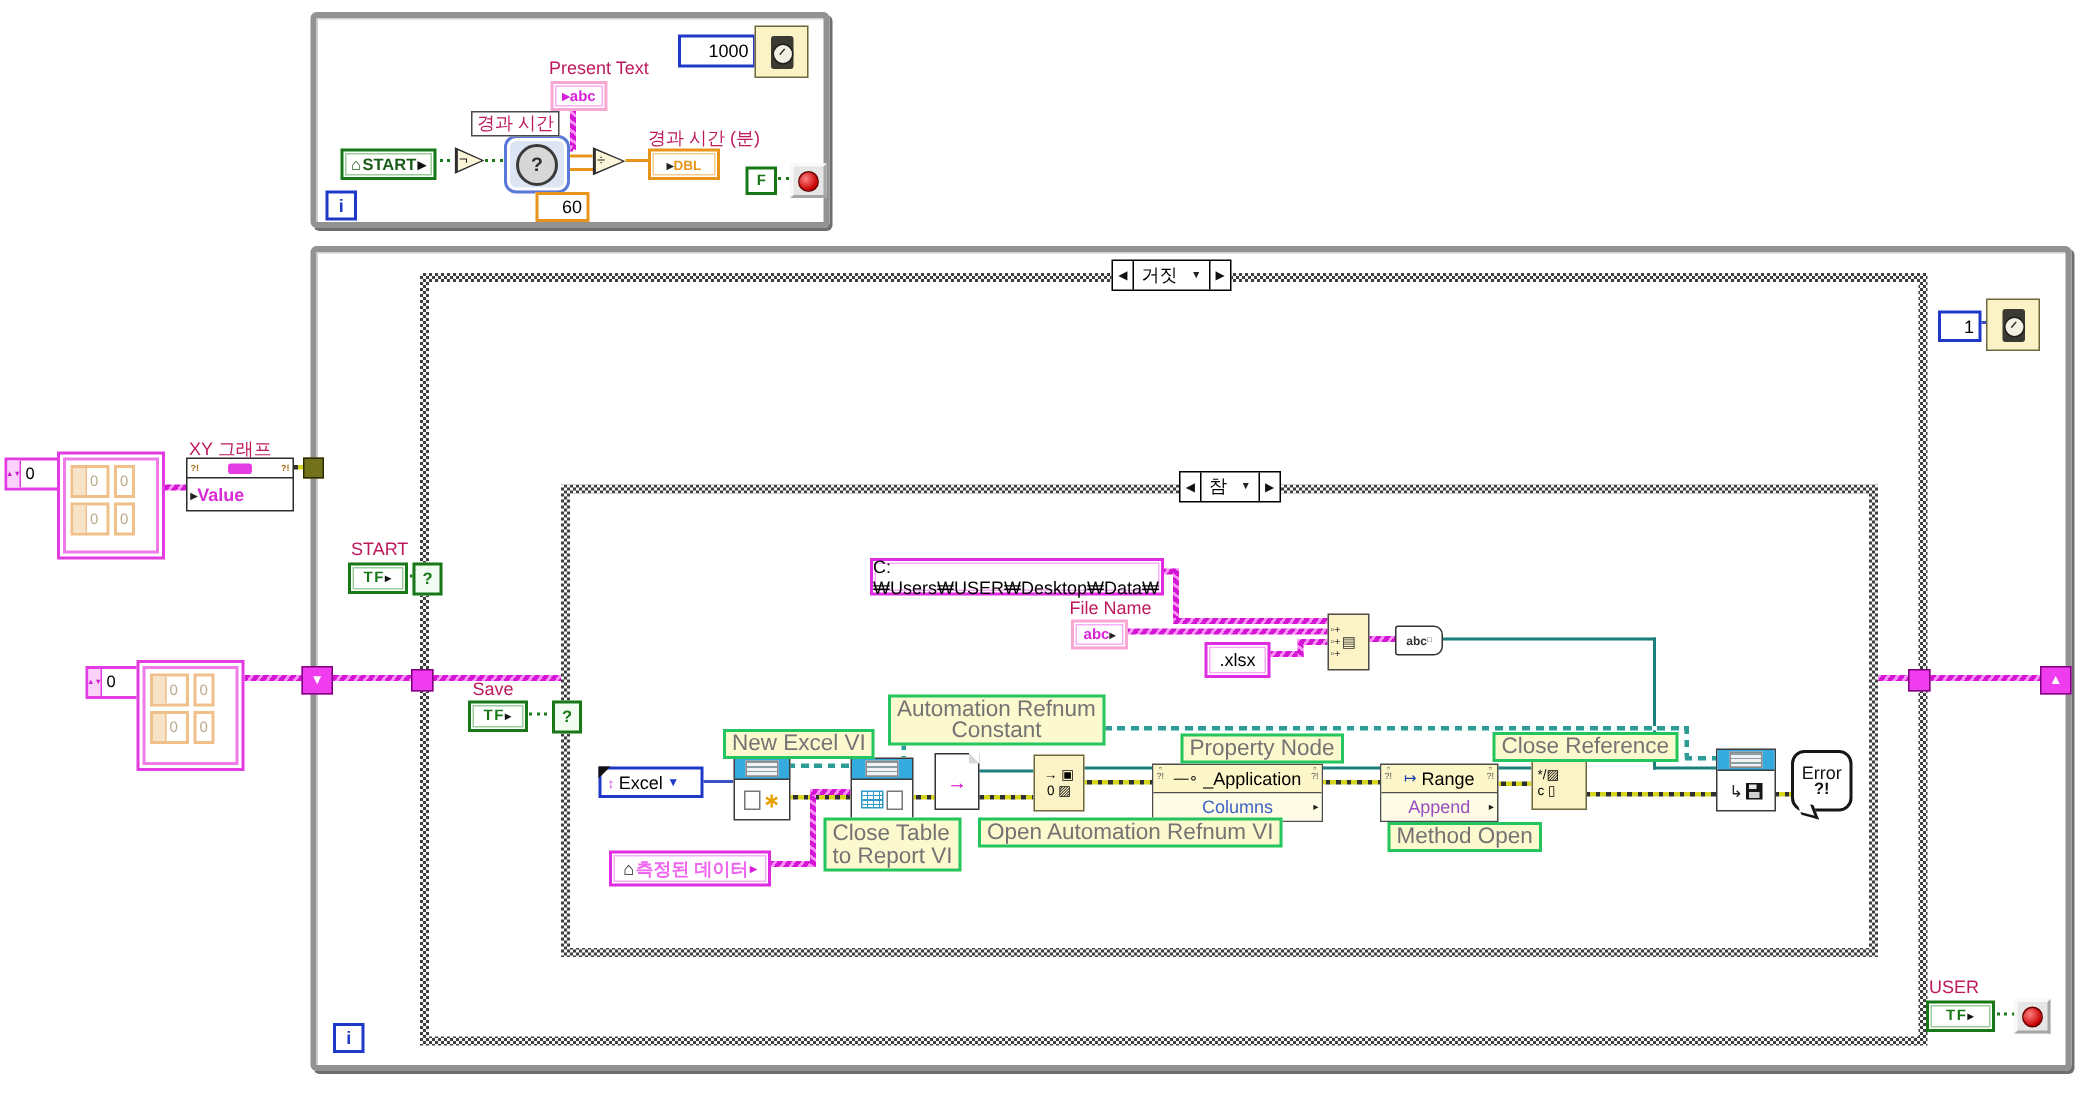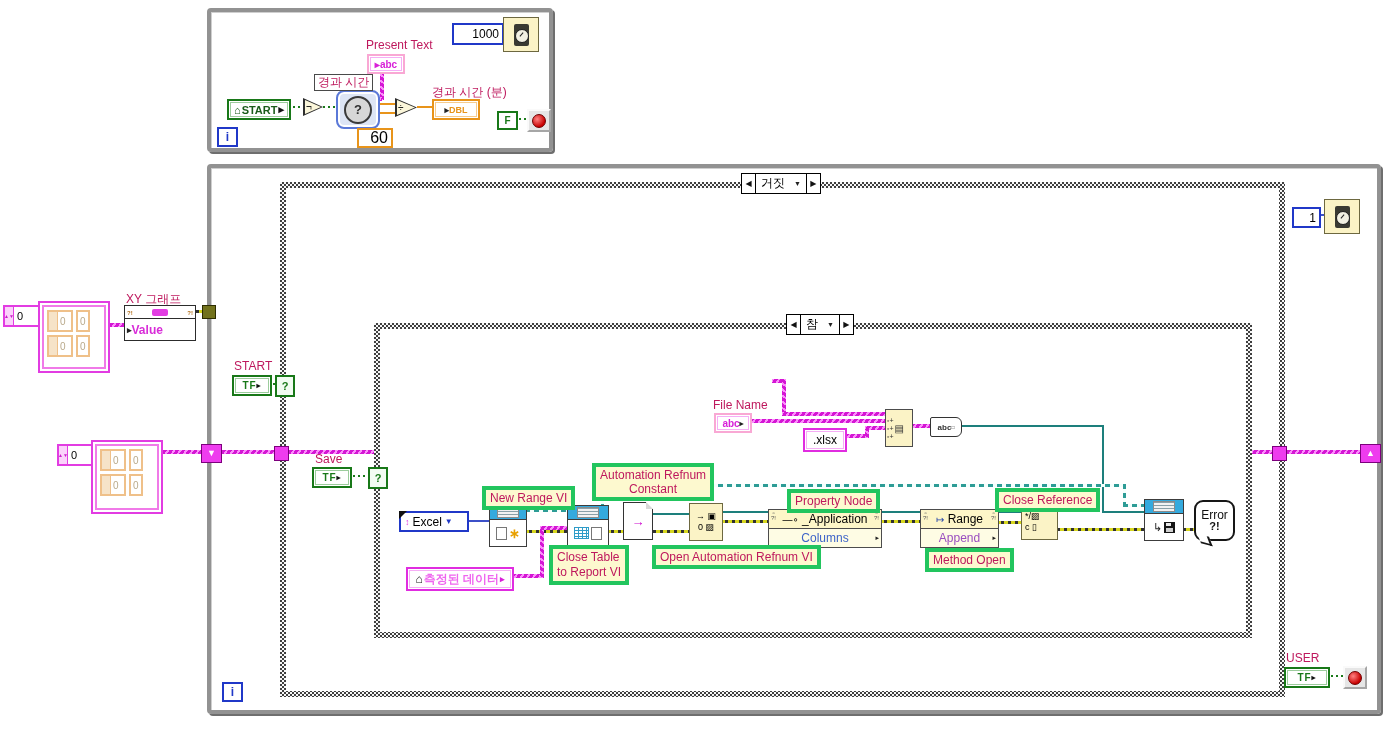--- a/index.html
+++ b/index.html
@@ -6,21 +6,21 @@
   #canvas{position:relative;width:1394px;height:733px;background:#ffffff;overflow:hidden;}
   
   .loop{position:absolute;border:4px solid #929292;border-radius:4px;box-shadow:2px 2px 0 #6e6e6e, inset 1px 1px 0 #cfcfcf;z-index:1;background:transparent;}
   .case{position:absolute;background:repeating-conic-gradient(#3f3f3f 0% 25%,#f7f7f7 0% 50%) 0 0/4px 4px;z-index:1;}
   .case-in{position:absolute;inset:6px;background:#ffffff;}
   .caselbl{position:absolute;height:19px;background:#fff;border:1px solid #000;display:flex;align-items:stretch;font-size:12px;z-index:7;}
   .caselbl .arr{width:13px;display:flex;align-items:center;justify-content:center;font-size:8px;color:#111;}
   .caselbl .nm{border-left:1px solid #000;border-right:1px solid #000;padding:0 5px;display:flex;align-items:center;gap:9px;color:#000;text-align:right;}
   .dropdn{font-size:7px;color:#222;}
   
-  .lblbox{position:absolute;background:#fdf9cf;border:4px solid #22c55e;font-size:12px;padding:1px 4px;color:#be185d;z-index:6;line-height:14px;white-space:nowrap;}
+  .lblbox{position:absolute;background:#fdf9cf;border:2px solid #22c55e;font-size:15px;padding:1px 4px;color:#737373;z-index:6;line-height:14px;white-space:nowrap;}
   .freelbl{position:absolute;font-size:12px;color:#be185d;z-index:6;white-space:nowrap;}
   .wlbl{background:#fff;border:1px solid #4a4a4a;padding:0 3px;line-height:15px;}
   
   .wh,.wv{position:absolute;z-index:2;}
   .pinkh{height:4px;background:repeating-linear-gradient(125deg,#fb8efb 0 2px,#d416d4 2px 5px);}
   .pinkv{width:4px;background:repeating-linear-gradient(35deg,#fb8efb 0 2px,#d416d4 2px 5px);}
   .tealch{height:3px;background:repeating-linear-gradient(90deg,#2d9c96 0 5px,#f4fffd 5px 9px);}
   .tealcv{width:3px;background:repeating-linear-gradient(180deg,#2d9c96 0 5px,#f4fffd 5px 9px);}
   .tealsh{height:2px;background:#1d7f7c;}
   .tealsv{width:2px;background:#1d7f7c;}
@@ -29,21 +29,21 @@
   .bluew{height:2px;background:#3c50c8;}
   .orgw{height:2px;background:#e8941a;}
   .orgv{width:2px;background:#e8941a;}
   
   .term{position:absolute;background:#fff;display:flex;align-items:center;justify-content:center;z-index:4;}
   .tfterm{border:2px solid #187818;box-shadow:inset 0 0 0 1px #fff,inset 0 0 0 2px #9ccc9c;color:#187818;font-weight:bold;font-size:10px;letter-spacing:1px;}
   .localg{border:2px solid #187818;box-shadow:inset 0 0 0 1px #fff,inset 0 0 0 2px #9ccc9c;color:#1a5c1a;font-weight:bold;font-size:11px;gap:1px;}
   .localp{border:2px solid #e02ce0;box-shadow:inset 0 0 0 1px #fff,inset 0 0 0 2px #f6aef6;color:#ef66ef;font-weight:bold;font-size:12px;gap:1px;}
   .pinkterm{border:2px solid #f9a8d4;box-shadow:inset 0 0 0 1px #fff,inset 0 0 0 2px #f6aef6;color:#d820d8;font-weight:bold;font-size:10px;}
   .numblue{border:2px solid #2038c8;font-size:12px;color:#000;justify-content:flex-end;padding:0 3px;}
-  .numorg{border:2px solid #e8941a;font-size:16px;color:#000;justify-content:flex-end;padding:0 3px;}
+  .numorg{border:2px solid #e8941a;font-size:12px;color:#000;justify-content:flex-end;padding:0 3px;}
   .dblterm{border:2px solid #e8941a;box-shadow:inset 0 0 0 1px #fff,inset 0 0 0 2px #f6cc8e;color:#e8941a;font-weight:bold;font-size:9px;}
   .iterm{border:2px solid #2038c8;color:#2038c8;font-weight:bold;font-size:12px;}
   .fconst{border:2px solid #187818;color:#187818;font-weight:bold;font-size:10px;}
   .stopbtn{position:absolute;background:#e6e6e6;border:2px outset #fafafa;display:flex;align-items:center;justify-content:center;z-index:4;}
   .stopdot{width:12px;height:12px;border-radius:50%;background:radial-gradient(circle at 35% 35%,#ff8282,#c80000 70%);border:1px solid #6e0000;}
   .sreg{position:absolute;background:#ee3cee;border:1px solid #7c007c;display:flex;align-items:center;justify-content:center;color:#fff;font-size:9px;line-height:9px;z-index:5;}
   .tunnel{position:absolute;z-index:5;border:1px solid #2c2c00;}
   .selq{position:absolute;background:#f2fcf2;border:2px solid #187818;color:#187818;font-weight:bold;font-size:11px;display:flex;align-items:center;justify-content:center;z-index:6;}
   
   .pmnode{position:absolute;border:1px solid #4c4c4c;z-index:4;background:#fff;}
@@ -300,20 +300,23 @@
   <div class="freelbl" style="left:315px;top:452px;">Save</div>
   <div class="term tfterm" style="left:312px;top:467px;width:36px;height:17px;">
       <span>TF</span>
       <span style="color:#111;font-size:8px;">▸</span>
     </div>
   <div class="wh grdot" style="left:348px;top:475px;width:21px;"></div>
   <div class="selq" style="left:368px;top:467px;width:16px;height:18px;">
       <span>?</span>
     </div>
 
+  <div class="term" style="left:580px;top:372px;width:192px;height:21px;border:2px solid #e02ce0;box-shadow:inset 0 0 0 1px #fff,inset 0 0 0 2px #f6aef6;font-size:12px;z-index:4;">
+      <span>C:₩Users₩USER₩Desktop₩Data₩</span>
+    </div>
   <div class="freelbl" style="left:713px;top:398px;">File Name</div>
   <div class="term pinkterm" style="left:714px;top:413px;width:34px;height:16px;">
       <span>abc</span>
       <span style="color:#222;font-size:8px;">▸</span>
     </div>
   <div class="term" style="left:803px;top:428px;width:40px;height:20px;border:2px solid #e02ce0;box-shadow:inset 0 0 0 1px #fff,inset 0 0 0 2px #f6aef6;font-size:12px;z-index:4;">
       <span>.xlsx</span>
     </div>
 
   <div class="wh pinkh" style="left:772px;top:379px;width:13px;"></div>
@@ -343,21 +346,21 @@
   <div class="wh tealsh" style="left:1102px;top:511px;width:42px;"></div>
 
   <div class="ring" style="left:399px;top:511px;width:58px;height:17px;">
       <span class="fold"></span>
       <span style="color:#e040e0;font-size:9px;">↕</span>
       <span>Excel</span>
       <span style="color:#2038c8;font-size:8px;">▼</span>
     </div>
   <div class="wh bluew" style="left:461px;top:520px;width:28px;"></div>
 
-  <div class="lblbox" style="left:482px;top:486px;">New Range VI</div>
+  <div class="lblbox" style="left:482px;top:486px;">New Excel VI</div>
   <div class="viicon" style="left:489px;top:505px;width:36px;height:40px;">
     <span class="viband">
         <span class="vidoc"></span>
       </span>
     <span class="vibody">
         <span class="pagemini"></span>
         <span style="color:#e8a000;font-weight:bold;font-size:13px;">∗</span>
       </span>
   </div>
   <div class="wh tealch" style="left:525px;top:509px;width:42px;"></div>

